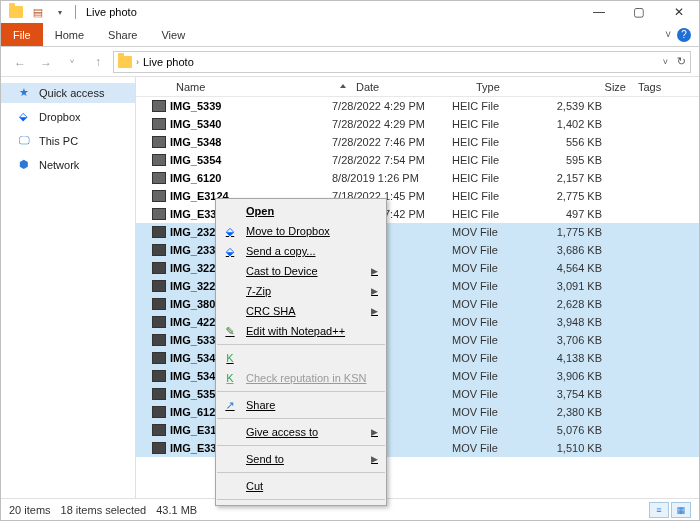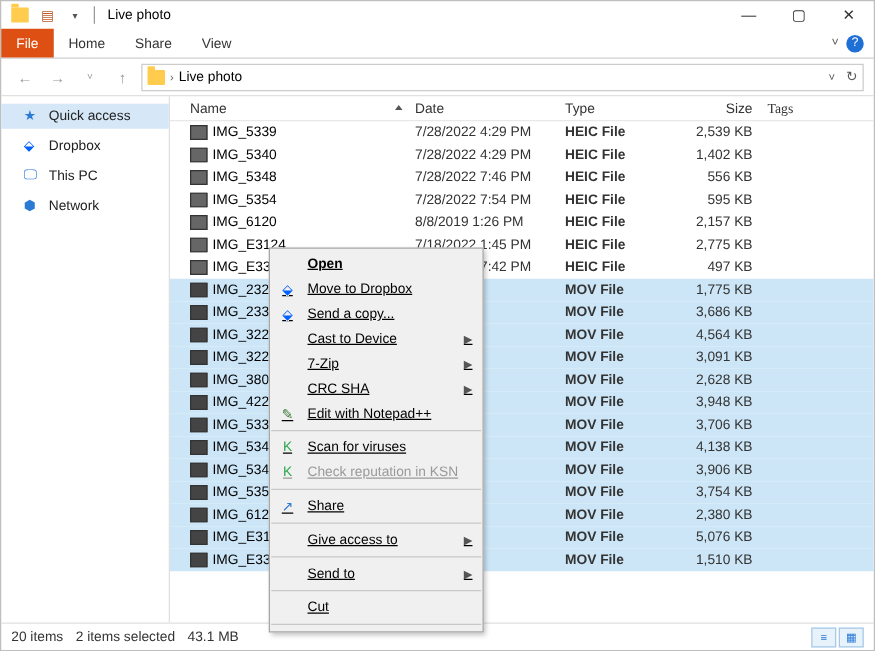--- a/index.html
+++ b/index.html
@@ -36,32 +36,32 @@
   .side-item.active { background: #d6e8f7; }
   .side-ic { width: 14px; height: 14px; display:inline-block;}
   .ic-star { color:#2a7ad6; font-size:11px;}
   .ic-dropbox { color:#0061fe; font-size:11px;}
   .ic-pc { color:#2a7ad6; font-size:11px;}
   .ic-net { color:#2a7ad6; font-size:11px;}
   .content { flex: 1; overflow: hidden; position: relative; }
   .cols { display: flex; border-bottom: 1px solid #e8e8e8; height: 20px; align-items: center; padding-right: 6px; }
   .cols .col { padding: 0 6px; font-size: 11px; color: #333; position:relative;}
   .cols .col.sort:after { content:""; position:absolute; top:3px; right:4px; border-left:3px solid transparent; border-right:3px solid transparent; border-bottom:4px solid #555;}
-  .c-name { width: 190px; padding-left: 16px !important;}
+  .c-name { width: 190px; padding-left: 16px !important; margin-left: 24px;}
   .c-date { width: 120px;}
   .c-type { width: 86px;}
   .c-size { width: 76px; text-align: right;}
-  .c-tags { width: 50px; font-family: Liberation Serif, serif;}
+  .c-tags { width: 50px;}
   .rows { }
   .row { display: flex; align-items: center; height: 18px; font-size: 11px; }
   .row.sel { background: #cde6f7; }
   .row .cell { padding: 0 6px; overflow: hidden; white-space: nowrap; }
-  .row .rn { width: 190px; display:flex; align-items:center; gap:4px; padding-left:16px;}
+  .row .rn { width: 190px; display:flex; align-items:center; gap:4px; padding-left:16px;font-weight:bold;}
   .row .rd { width: 120px; color:#333;}
-  .row .rt { width: 86px; color:#333;font-weight:bold;}
+  .row .rt { width: 86px; color:#333;}
   .row .rs { width: 76px; text-align:right; color:#333;}
   .thumb { width:14px; height:12px; background:#666; border:1px solid #333; display:inline-block;}
   .thumb.mov { background:#444;}
   
   .status { position: absolute; bottom: 0; left: 0; right: 0; height: 22px; border-top: 1px solid #e0e0e0; display: flex; align-items: center; padding: 0 8px; font-size: 11px; color: #333; gap: 10px;}
   .status .views { margin-left:auto; display:flex; gap:2px;}
   .status .vbtn { width:20px; height:16px; border:1px solid #a6c9e6; display:flex; align-items:center; justify-content:center; font-size:9px; color:#2a7ad6; background:#e8f2fb;}
   
   .ctx { position: absolute; left: 214px; top: 197px; width: 172px; background: #f0f0f0; border: 1px solid #a7a7a7; box-shadow: 2px 2px 4px rgba(0,0,0,0.25); font-size: 11px; z-index: 50; padding: 2px 0;}
   .ctx .mi { display: flex; align-items: center; height: 20px; padding: 0 8px 0 6px; gap: 8px; position: relative; text-decoration: underline;}
@@ -332,21 +332,21 @@
     <div class="cell rd">2 PM</div>
     <div class="cell rt">MOV File</div>
     <div class="cell rs">1,510 KB</div>
           </div>
         </div>
     </div>
   </div>
 
   <div class="status">
     <span>20 items</span>
-    <span>2 items selected</span>
+    <span>18 items selected</span>
     <span>43.1 MB</span>
     <div class="views">
       <div class="vbtn">≡</div>
       <div class="vbtn">▦</div>
     </div>
   </div>
 
   <div class="ctx" id="ctx">
       <div class="mi bold">
         <span class="mic"></span>
@@ -383,21 +383,20 @@
         <span class="mic">
           <span class="ic-np">✎</span>
         </span>
         <span class="mlabel">Edit with Notepad++</span>
       </div>
       <div class="sep"></div>
       <div class="mi">
         <span class="mic">
           <span class="ic-green">K</span>
         </span>
-        <span class="mlabel">Scan for viruses</span>
       </div>
       <div class="mi" style="color: rgb(154, 154, 154);">
         <span class="mic">
           <span class="ic-green">K</span>
         </span>
         <span class="mlabel">Check reputation in KSN</span>
       </div>
       <div class="sep"></div>
       <div class="mi">
         <span class="mic">

